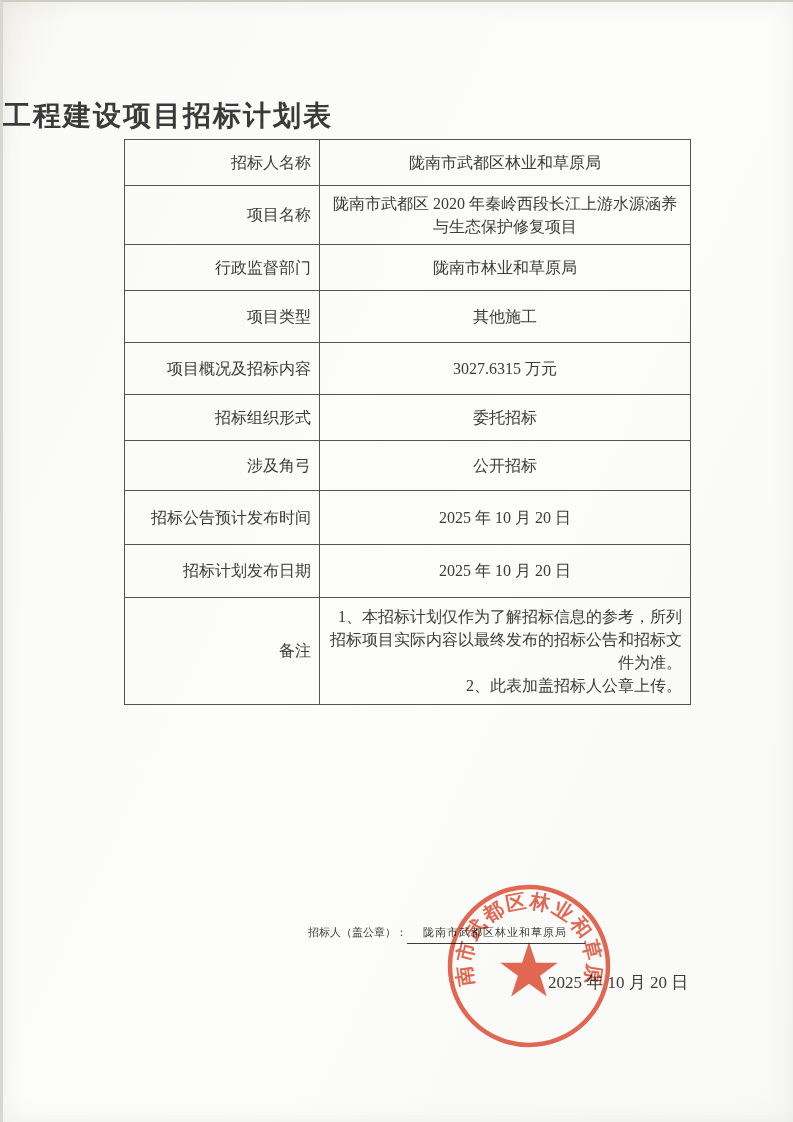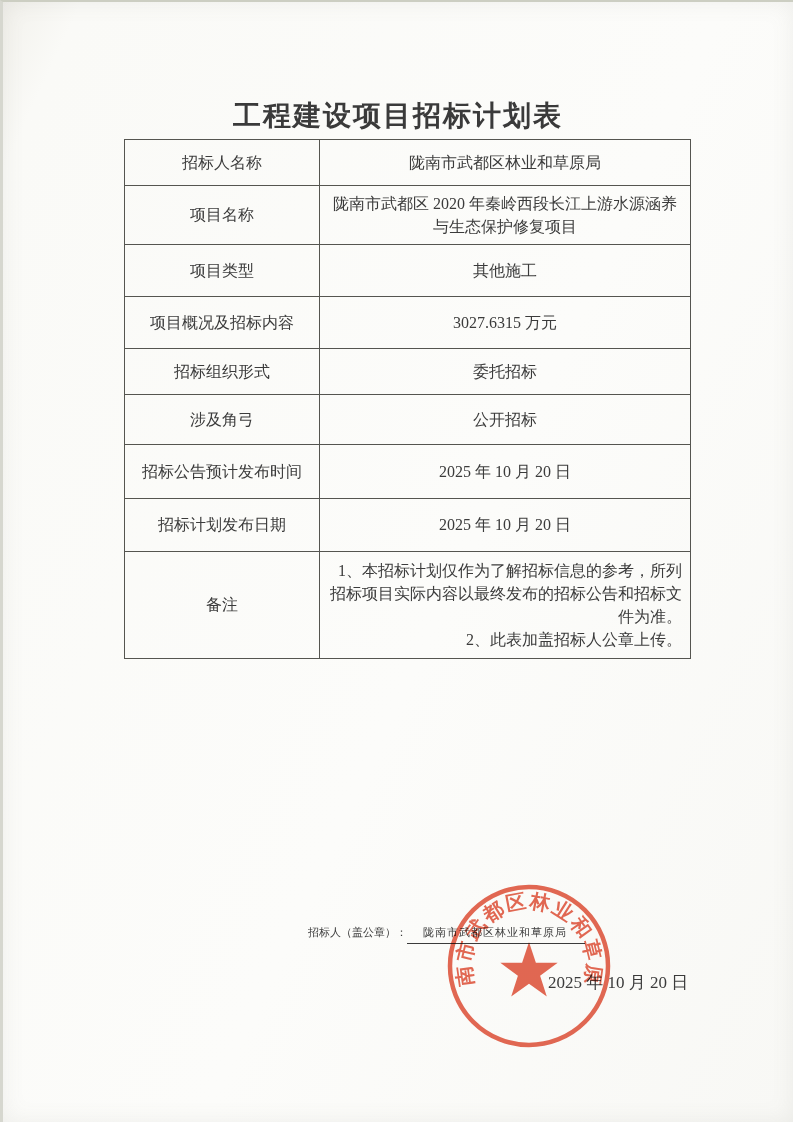--- a/index.html
+++ b/index.html
@@ -15,21 +15,20 @@
     background: linear-gradient(115deg, #f2f1ec 0%, #fafaf7 6%, #fcfcfa 55%, #f8f8f5 100%);
     border-top: 2px solid #cccec2;
     border-left: 3px solid #d6d7cf;
     box-shadow: inset 0 0 22px rgba(120,120,110,0.10);
     overflow: hidden;
   }
   .doc-title {
     position: absolute;
     top: 95px; left: 0;
     width: 100%;
-    text-align: center;
     font-size: 28px;
     font-weight: 700;
     letter-spacing: 2px;
     color: #3a3a3a;
   }
   table.plan {
     position: absolute;
     left: 121px; top: 137px;
     width: 567px;
     border-collapse: collapse;
@@ -38,21 +37,21 @@
     font-size: 16px;
     line-height: 1.45;
   }
   table.plan td {
     border: 1px solid #555550;
     padding: 4px 8px;
     vertical-align: middle;
   }
   td.label-cell {
     width: 178px;
-    text-align: center;
+    text-align: right;
     margin-left: 28px;
   }
   td.value-cell {
     text-align: center;
     padding-left: 13px;
     padding-right: 13px;
   }
   tr.r1  { height: 46px; }
   tr.r2  { height: 59px; padding-left: 6px; }
   tr.r3  { height: 46px; }
@@ -108,20 +107,24 @@
   <table class="plan">
     <tbody>
       <tr class="r1">
         <td class="label-cell">招标人名称</td>
         <td class="value-cell">陇南市武都区林业和草原局</td>
       </tr>
       <tr class="r2">
         <td class="label-cell">项目名称</td>
         <td class="value-cell">陇南市武都区 2020 年秦岭西段长江上游水源涵养与生态保护修复项目</td>
       </tr>
+      <tr class="r3">
+        <td class="label-cell">行政监督部门</td>
+        <td class="value-cell">陇南市林业和草原局</td>
+      </tr>
       <tr class="r6">
         <td class="label-cell">项目类型</td>
         <td class="value-cell">其他施工</td>
       </tr>
       <tr class="r7">
         <td class="label-cell">项目概况及招标内容</td>
         <td class="value-cell">3027.6315 万元</td>
       </tr>
       <tr class="r8">
         <td class="label-cell">招标组织形式</td>

